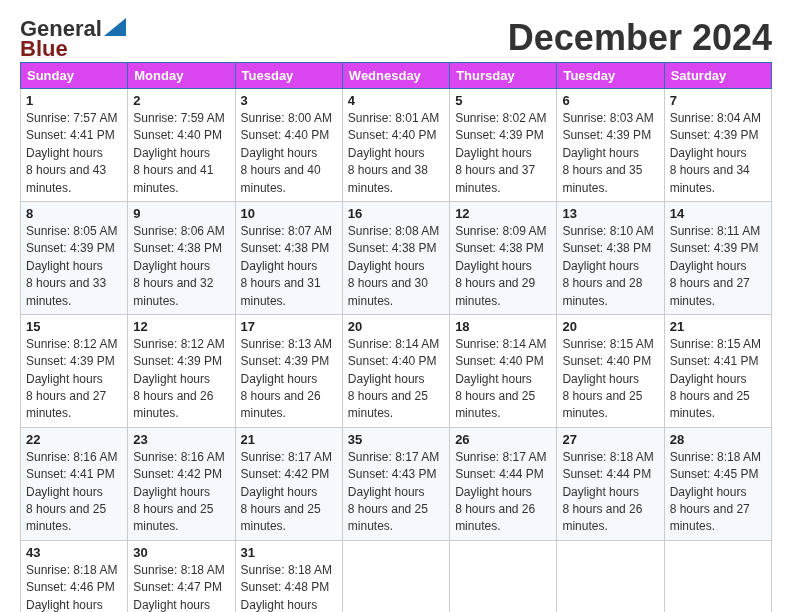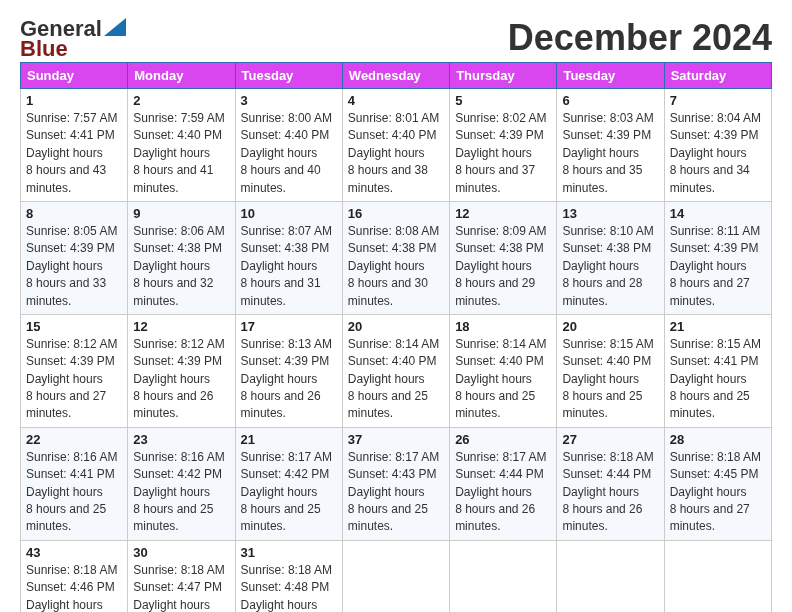--- a/index.html
+++ b/index.html
@@ -160,21 +160,21 @@
           <td><span class="day-num">21</span>
 <span class="day-info">Sunrise: 8:15 AM<br>Sunset: 4:41 PM<br>Daylight hours<br>8 hours and 25 minutes.</span></td>
         </tr>
         <tr>
           <td><span class="day-num">22</span>
 <span class="day-info">Sunrise: 8:16 AM<br>Sunset: 4:41 PM<br>Daylight hours<br>8 hours and 25 minutes.</span></td>
           <td><span class="day-num">23</span>
 <span class="day-info">Sunrise: 8:16 AM<br>Sunset: 4:42 PM<br>Daylight hours<br>8 hours and 25 minutes.</span></td>
           <td><span class="day-num">21</span>
 <span class="day-info">Sunrise: 8:17 AM<br>Sunset: 4:42 PM<br>Daylight hours<br>8 hours and 25 minutes.</span></td>
-          <td><span class="day-num">37</span>
+          <td><span class="day-num">35</span>
 <span class="day-info">Sunrise: 8:17 AM<br>Sunset: 4:43 PM<br>Daylight hours<br>8 hours and 25 minutes.</span></td>
           <td><span class="day-num">26</span>
 <span class="day-info">Sunrise: 8:17 AM<br>Sunset: 4:44 PM<br>Daylight hours<br>8 hours and 26 minutes.</span></td>
           <td><span class="day-num">27</span>
 <span class="day-info">Sunrise: 8:18 AM<br>Sunset: 4:44 PM<br>Daylight hours<br>8 hours and 26 minutes.</span></td>
           <td><span class="day-num">28</span>
 <span class="day-info">Sunrise: 8:18 AM<br>Sunset: 4:45 PM<br>Daylight hours<br>8 hours and 27 minutes.</span></td>
         </tr>
         <tr>
           <td><span class="day-num">43</span>

